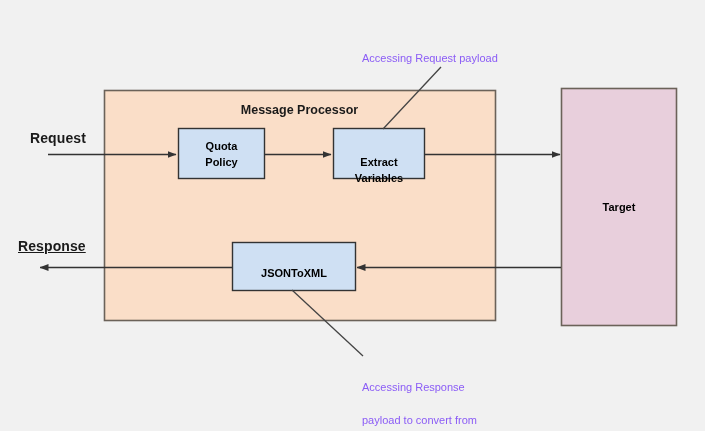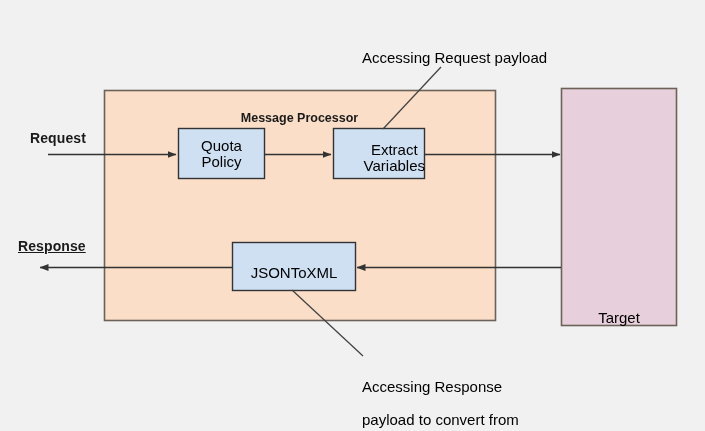--- a/index.html
+++ b/index.html
@@ -26,33 +26,33 @@
     position: absolute;
     color: #1a1a1a;
     white-space: pre;
   }
   .side-label {
     font-size: 14px;
     font-weight: bold;
     letter-spacing: 0.1px;
   }
   .box-label {
-    font-size: 15px;
-    font-weight: normal;
+    font-size: 11px;
+    font-weight: bold;
     text-align: center;
     line-height: 16px;
   }
   .container-title {
     font-size: 12.5px;
     font-weight: bold;
     text-align: center;
   }
   .annotation {
-    font-size: 15px;
-    color: #000000;
+    font-size: 11px;
+    color: #8b5cf6;
     line-height: 16.5px;
     white-space: pre-line;
   }
   .node-box {
     position: absolute;
     box-sizing: border-box;
     display: flex;
     align-items: center;
     justify-content: center;
   }
@@ -94,41 +94,41 @@
 
     <line x1="383" y1="129" x2="441" y2="67" stroke="#444444" stroke-width="1.3"></line>
 
     <line x1="292" y1="290" x2="363" y2="356" stroke="#444444" stroke-width="1.3"></line>
   </svg>
 
   <div class="lbl side-label" style="left:30px; top:130px;">Request</div>
 
   <div class="lbl side-label" style="left:18px; top:238px;text-decoration:underline;">Response</div>
 
-  <div class="lbl container-title" style="left:104px; top:103px; width:391px;margin-top:8px;">Message Processor</div>
+  <div class="lbl container-title" style="left:104px; top:103px; width:391px;">Message Processor</div>
 
   <div class="node-box" style="left:178px; top:128px; width:87px; height:51px;">
     <div class="box-label">
       <span>Quota</span><br>
       <span>Policy</span>
     </div>
   </div>
 
-  <div class="node-box" style="left:333px; top:128px; width:92px; height:60px;justify-content:flex-end;">
+  <div class="node-box" style="left:333px; top:140px; width:92px; height:60px;">
     <div class="box-label">
       <span>Extract</span><br>
       <span>Variables</span>
     </div>
   </div>
 
   <div class="node-box" style="left:232px; top:242px; width:124px; height:62px;">
     <div class="box-label">JSONToXML</div>
   </div>
 
-  <div class="node-box" style="left:561px; top:88px; width:116px; height:238px;align-items:flex-end;">
+  <div class="node-box" style="left:561px; top:88px; width:116px; height:238px;">
     <div class="box-label">Target</div>
   </div>
 
   <div class="lbl annotation" style="left:362px; top:33px;">
     <span>Accessing Request payload</span><br>
   </div>
 
   <div class="lbl annotation" style="left:362px; top:362px;">
     <span>Accessing Response</span><br>
     <span>payload to convert from</span><br>

